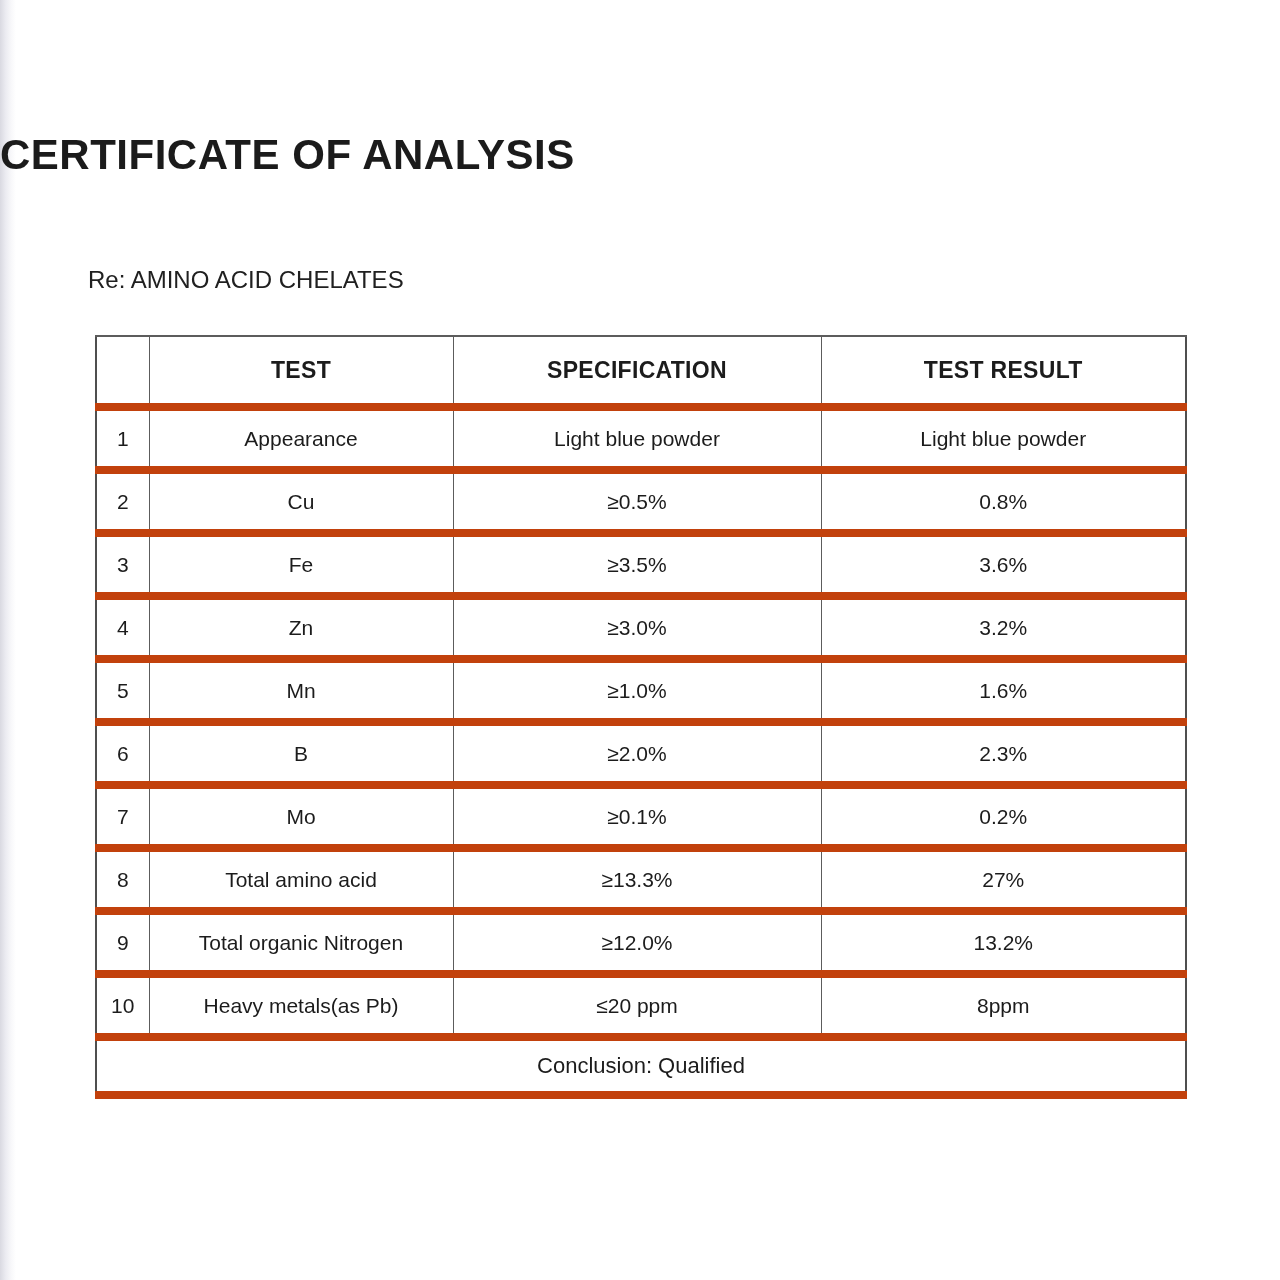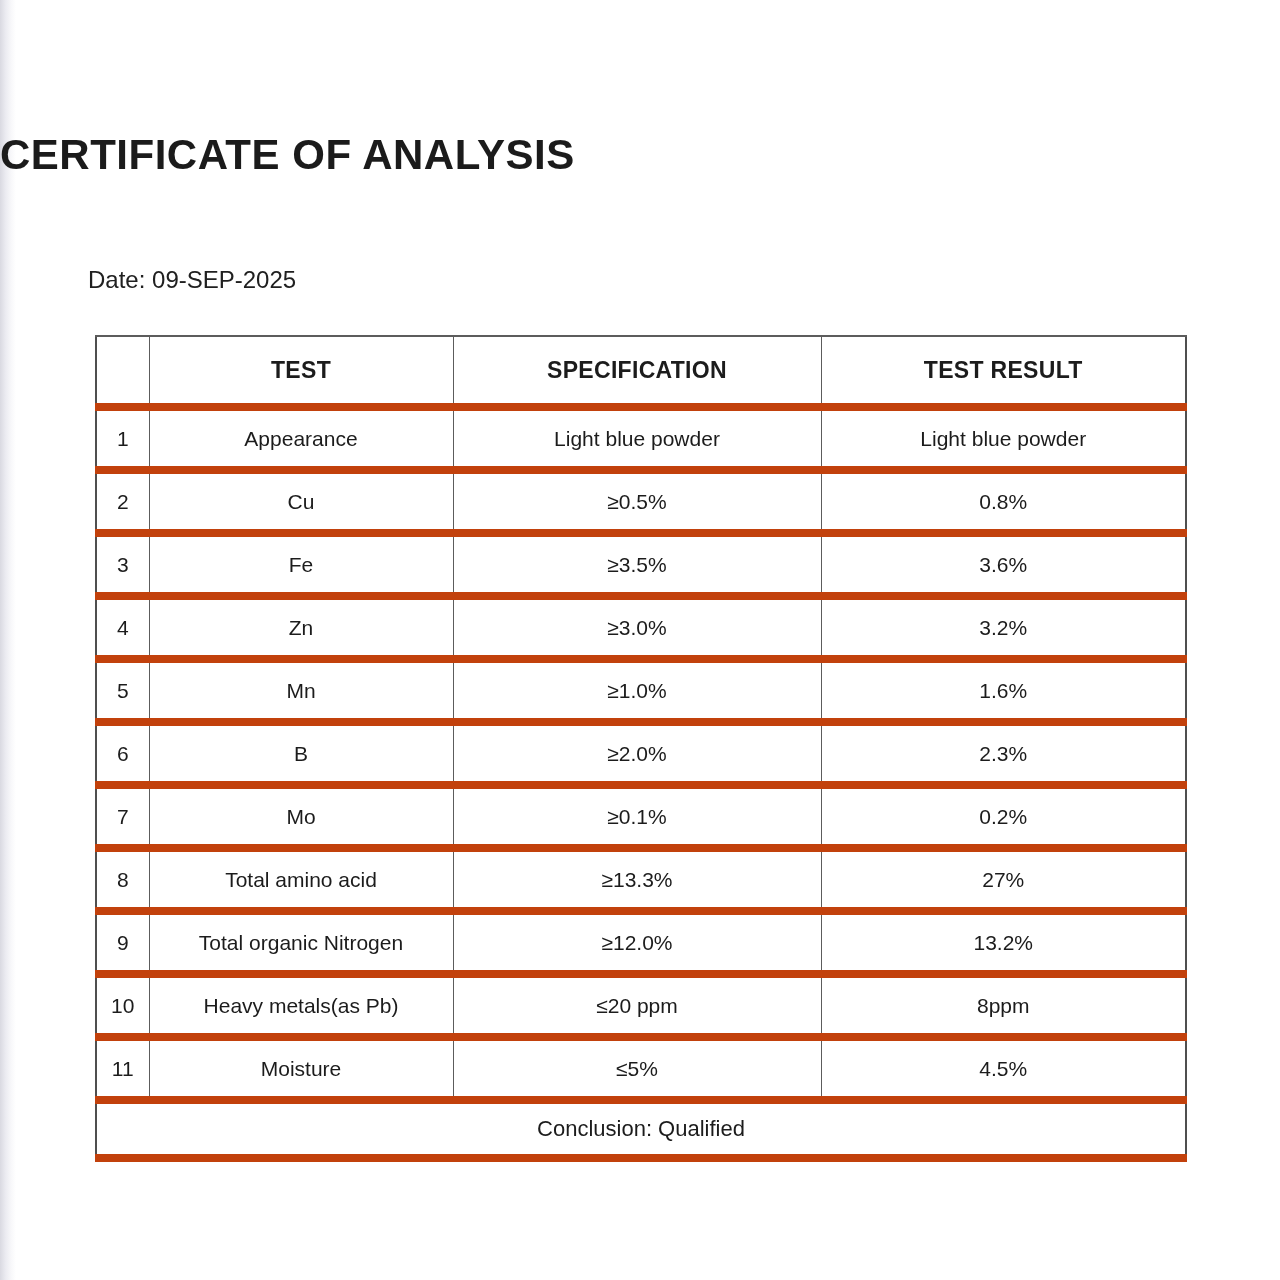--- a/index.html
+++ b/index.html
@@ -83,21 +83,21 @@
   }
 </style>
 </head>
 <body>
 
 <div class="scan-edge"></div>
 
 <div class="doc-title">CERTIFICATE OF ANALYSIS</div>
 
 <div class="meta-block">
-  <div>Date: 09-SEP-2025</div>
+  <div>Re: AMINO ACID CHELATES</div>
 </div>
 
 <table class="coa">
   <colgroup>
     <col class="c-no">
       <col class="c-test">
       <col class="c-spec">
       <col class="c-result">
   </colgroup>
   <thead>
@@ -163,22 +163,16 @@
       <td>≥12.0%</td>
       <td>13.2%</td>
     </tr>
     <tr>
       <td>10</td>
       <td>Heavy metals(as Pb)</td>
       <td>≤20 ppm</td>
       <td>8ppm</td>
     </tr>
     <tr>
-      <td>11</td>
-      <td>Moisture</td>
-      <td>≤5%</td>
-      <td>4.5%</td>
-    </tr>
-    <tr>
       <td class="conclusion-cell" colspan="4">Conclusion: Qualified</td>
     </tr>
   </tbody>
 </table>
 
 </body></html>

